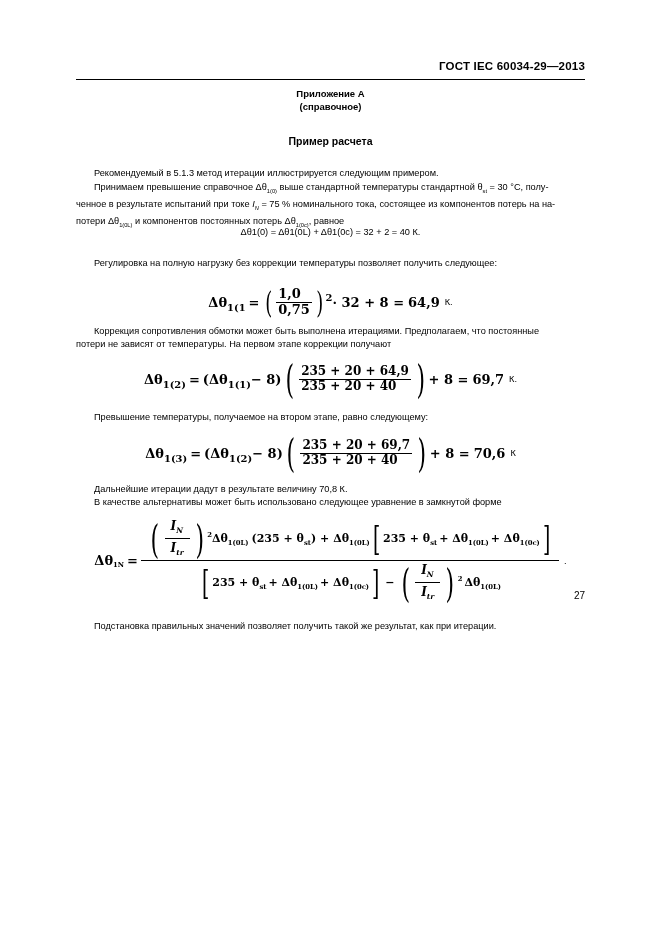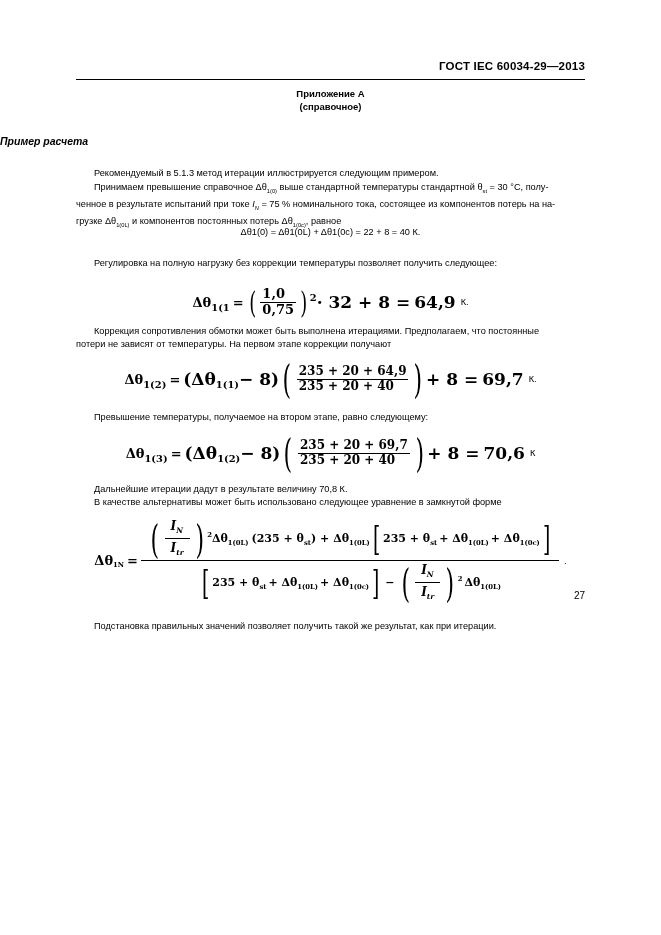--- a/index.html
+++ b/index.html
@@ -55,23 +55,23 @@
     width: 661px;
     text-align: center;
     font-size: 9.5px;
     font-weight: bold;
   }
   .section-title {
     position: absolute;
     top: 135px;
     left: 0;
     width: 661px;
+    text-align: center;
     font-size: 10.5px;
     font-weight: bold;
-    font-style: italic;
   }
   .para {
     position: absolute;
     left: 76px;
     width: 509px;
     font-size: 9.2px;
     line-height: 13.2px;
     text-align: justify;
   }
   .para.indent { text-indent: 18px; }
@@ -151,21 +151,21 @@
   .frac.small .num, .frac.small .den { font-size: 12px; }
   .unit {
     font-family: "Liberation Sans", sans-serif;
     font-weight: normal;
     font-size: 9.2px;
     vertical-align: middle;
     padding-left: 5px;
   }
   .mid {
     vertical-align: middle;
-    font-size: 17px;
+    font-size: 13px;
   }
   .bigfrac {
     display: inline-block;
     vertical-align: middle;
     text-align: center;
     line-height: 1.2;
   }
   .bigfrac .num {
     display: block;
     padding: 0 6px 2px 6px;
@@ -196,25 +196,25 @@
   <div class="annex-title">Приложение А</div>
   <div class="annex-sub">(справочное)</div>
 
   <div class="section-title">Пример расчета</div>
 
   <div class="para indent" style="top:167px;">Рекомендуемый в 5.1.3 метод итерации иллюстрируется следующим примером.</div>
 
   <div class="para" style="top:181px;">
     <span style="display:inline-block; width:18px;"></span><span>Принимаем превышение справочное Δθ</span><span class="sub">1(0)</span><span> выше стандартной температуры стандартной θ</span><span class="sub">st</span><span> = 30 °С, полу-</span><br>
     <span>ченное в результате испытаний при токе </span><span class="italic">I</span><span class="sub italic">N</span><span> = 75 % номинального тока, состоящее из компонентов потерь на на-</span><br>
-    <span>грузке Δθ</span><span class="sub">1(0L)</span><span> и компонентов постоянных потерь Δθ</span><span class="sub">1(0c)</span><span>, равное</span>
+    <span>потери Δθ</span><span class="sub">1(0L)</span><span> и компонентов постоянных потерь Δθ</span><span class="sub">1(0c)</span><span>, равное</span>
   </div>
 
   <div class="formula-line" style="top:227px;">
-    <span>Δθ1(0) = Δθ1(0L) + Δθ1(0c) = 22 + 8 = 40 К.</span>
+    <span>Δθ1(0) = Δθ1(0L) + Δθ1(0c) = 32 + 2 = 40 К.</span>
   </div>
 
   <div class="para indent" style="top:257px;">Регулировка на полную нагрузку без коррекции температуры позволяет получить следующее:</div>
 
   <div class="eq-block" style="top:287px;">
     <span class="eq">
       <span class="lhs">Δθ</span><span class="sub">1(1</span><span class="eqsign">=</span><span class="paren">(</span><span class="frac"><span class="num">1,0</span><span class="den">0,75</span></span><span class="paren">)</span><span class="sup">2</span><span class="mid">· 32 + 8 =</span><span class="mid" style="padding-left:4px;">64,9</span><span class="unit">К.</span>
     </span>
   </div>
 

